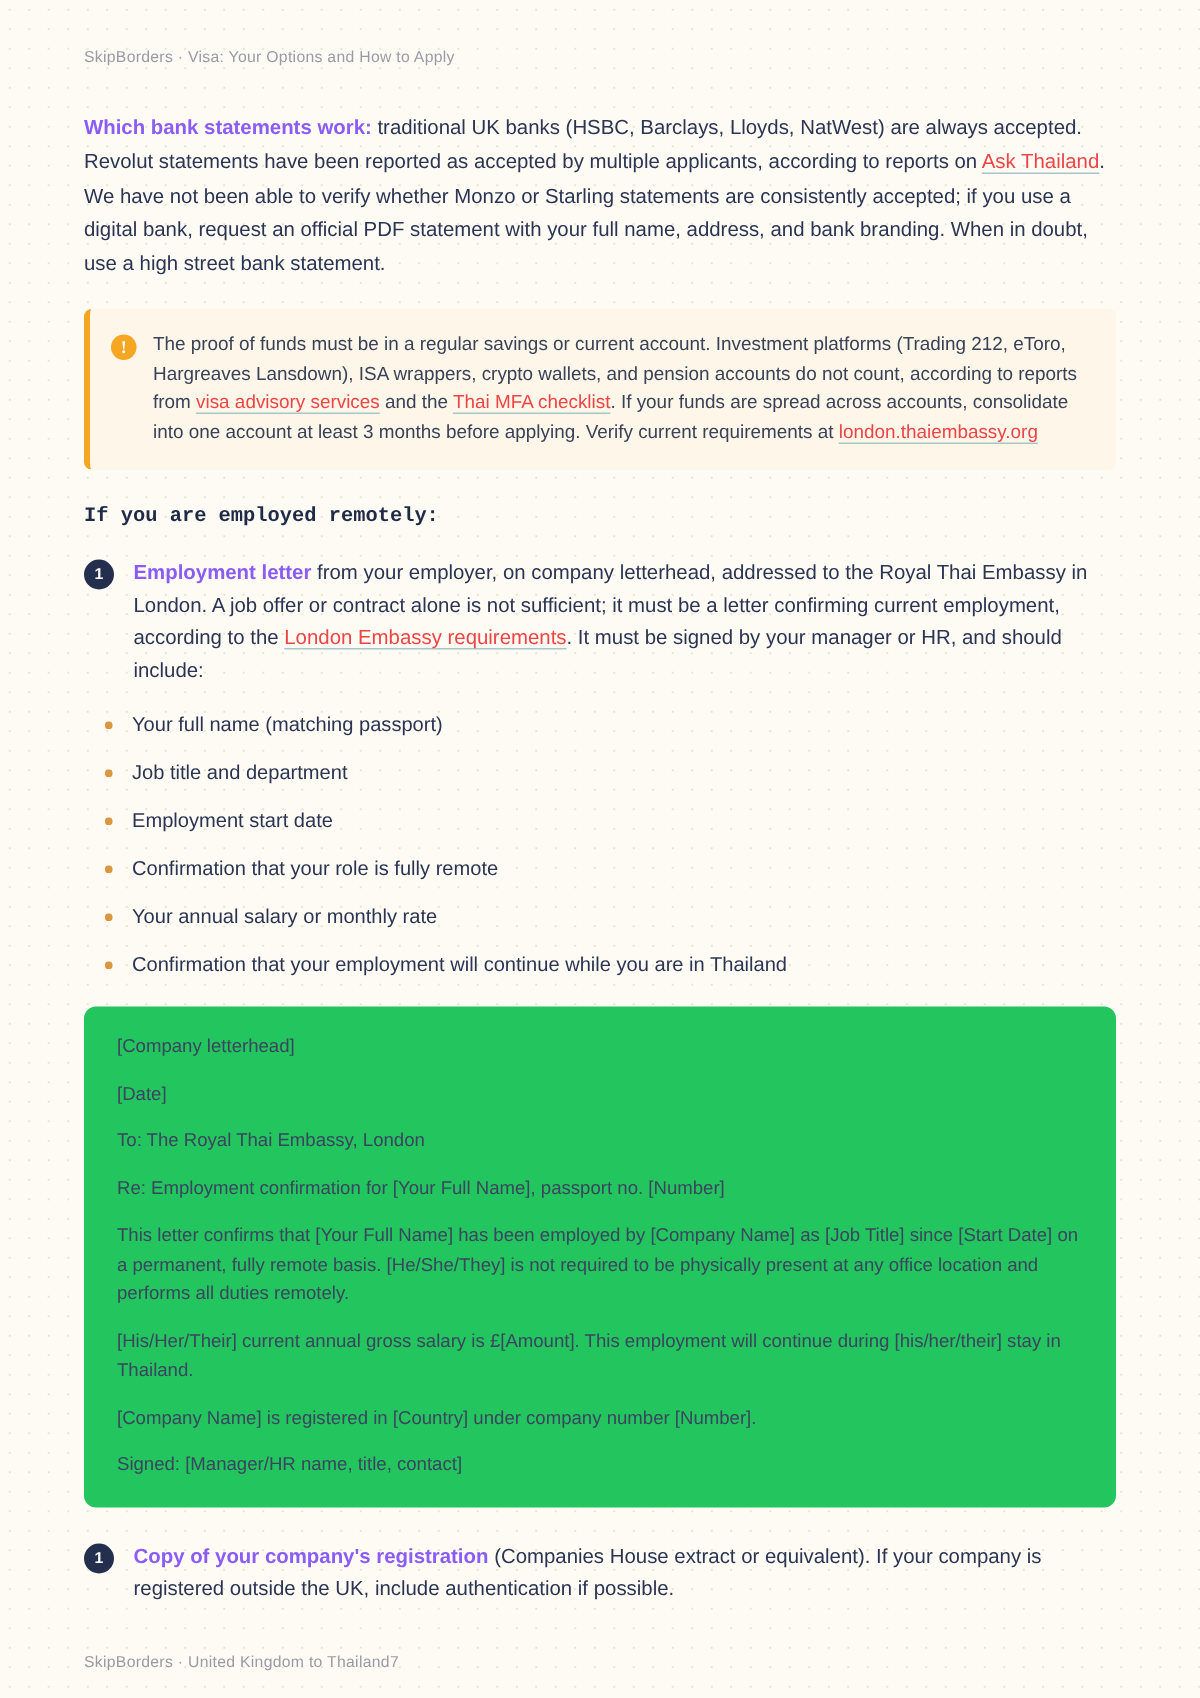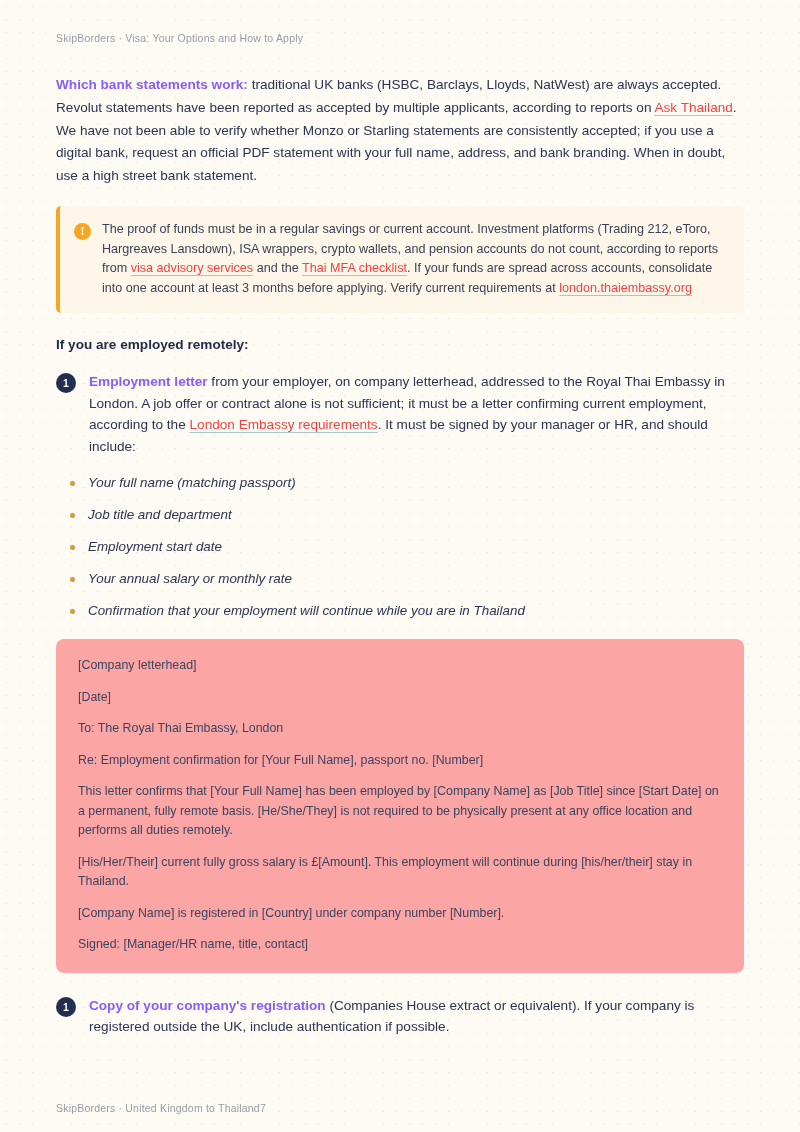--- a/index.html
+++ b/index.html
@@ -96,20 +96,21 @@
     margin: 0;
   }
 
   
   h3.section-heading {
     margin: 12px 0 16px 0;
     font-size: 13.6px;
     font-weight: 700;
     color: #1f2a47;
     line-height: 20px;
+    font-family: Liberation Mono, monospace;
   }
 
   
   .num-item {
     display: flex;
     gap: 13px;
     align-items: flex-start;
     margin: 0 0 14px 0;
   }
   .num-badge {
@@ -130,21 +131,20 @@
     line-height: 21.5px;
     color: #2b3553;
     flex: 1;
   }
 
   
   ul.bullets {
     list-style: none;
     margin: 16px 0 18px 0;
     padding: 0 0 0 14px;
-    font-style: italic;
   }
   ul.bullets li {
     position: relative;
     padding-left: 18px;
     margin-bottom: 12px;
     font-size: 13.4px;
     line-height: 20px;
     color: #2b3553;
   }
   ul.bullets li::before {
@@ -154,21 +154,21 @@
     top: 8px;
     width: 4.5px;
     height: 4.5px;
     border-radius: 50%;
     background: #d9973f;
   }
 
   
   .letter-box {
     margin: 18px 0 22px 0;
-    background: #fca5a5;
+    background: #22c55e;
     border-radius: 8px;
     padding: 17px 22px 18px 22px;
     width: 688px;
   }
   .letter-box p {
     margin: 0 0 12px 0;
     font-size: 12.4px;
     line-height: 19.5px;
     color: #3c4460;
   }
@@ -207,32 +207,33 @@
 
     <div class="num-item">
       <div class="num-badge">1</div>
       <div class="num-body"><span class="bold-lead">Employment letter</span><span> from your employer, on company letterhead, addressed to the Royal Thai Embassy in London. A job offer or contract alone is not sufficient; it must be a letter confirming current employment, according to the </span><span class="doc-link">London Embassy requirements</span><span>. It must be signed by your manager or HR, and should include:</span></div>
     </div>
 
     <ul class="bullets">
       <li>Your full name (matching passport)</li>
       <li>Job title and department</li>
       <li>Employment start date</li>
+      <li>Confirmation that your role is fully remote</li>
       <li>Your annual salary or monthly rate</li>
       <li>Confirmation that your employment will continue while you are in Thailand</li>
     </ul>
 
 
     <div class="letter-box">
       <p>[Company letterhead]</p>
       <p>[Date]</p>
       <p>To: The Royal Thai Embassy, London</p>
       <p>Re: Employment confirmation for [Your Full Name], passport no. [Number]</p>
       <p>This letter confirms that [Your Full Name] has been employed by [Company Name] as [Job Title] since [Start Date] on a permanent, fully remote basis. [He/She/They] is not required to be physically present at any office location and performs all duties remotely.</p>
-      <p>[His/Her/Their] current fully gross salary is £[Amount]. This employment will continue during [his/her/their] stay in Thailand.</p>
+      <p>[His/Her/Their] current annual gross salary is £[Amount]. This employment will continue during [his/her/their] stay in Thailand.</p>
       <p>[Company Name] is registered in [Country] under company number [Number].</p>
       <p>Signed: [Manager/HR name, title, contact]</p>
     </div>
 
     <div class="num-item">
       <div class="num-badge">1</div>
       <div class="num-body"><span class="bold-lead">Copy of your company's registration</span><span> (Companies House extract or equivalent). If your company is registered outside the UK, include authentication if possible.</span></div>
     </div>
 
   </div>

